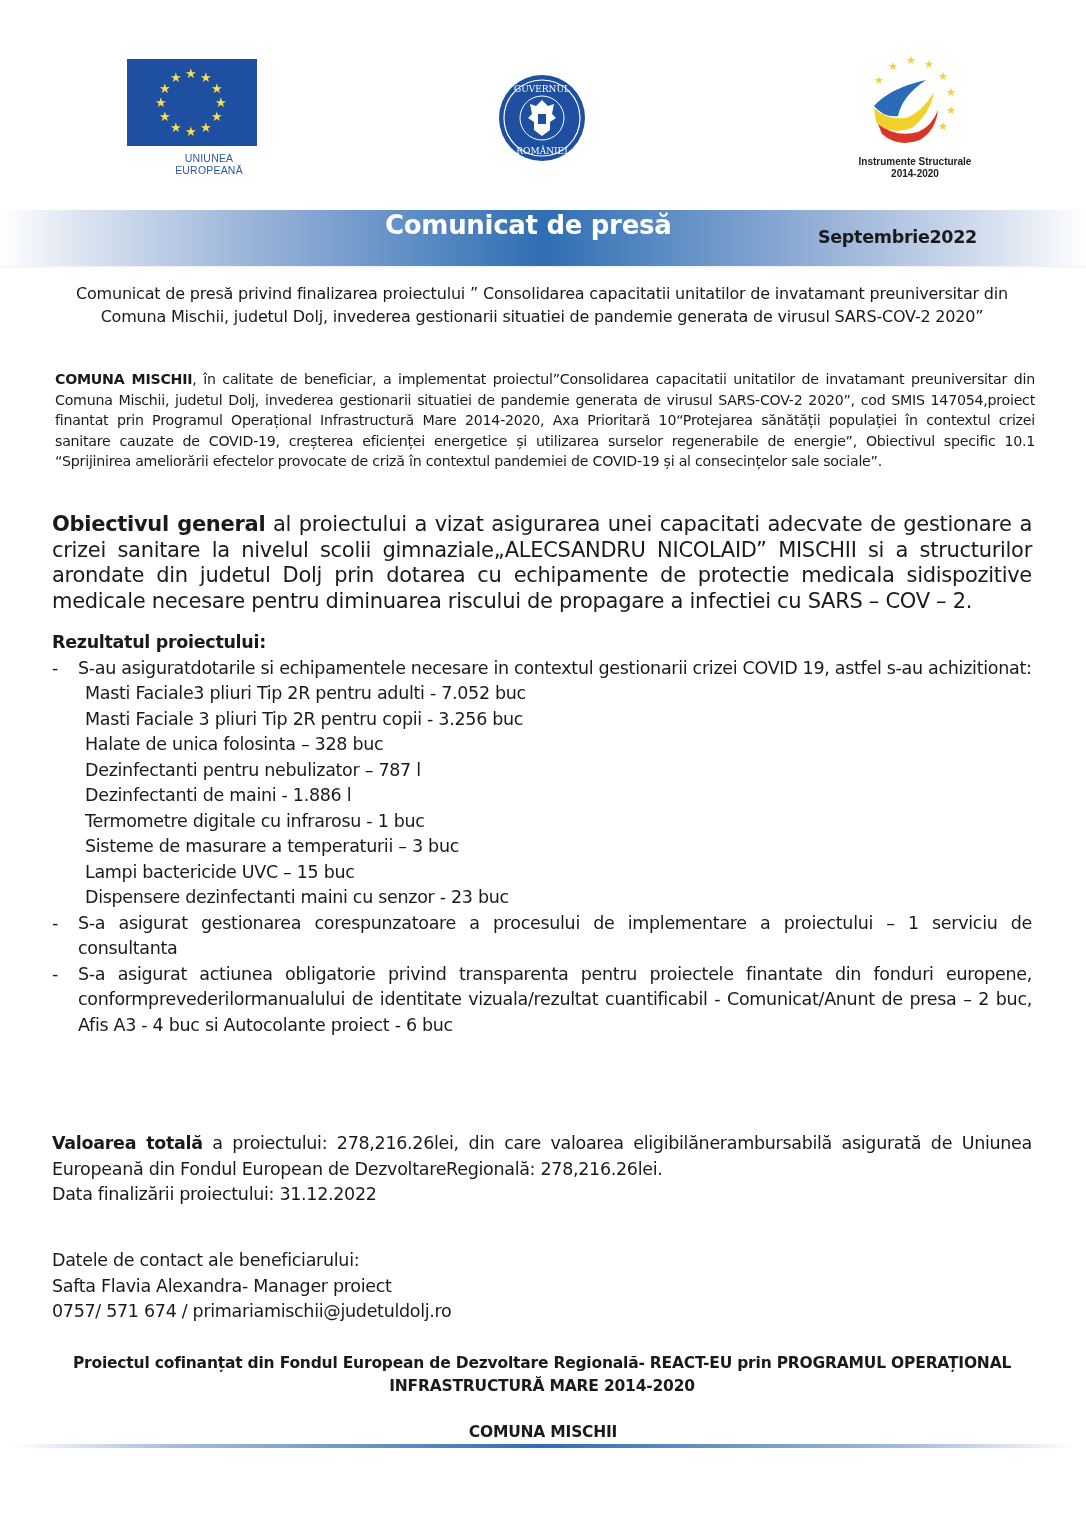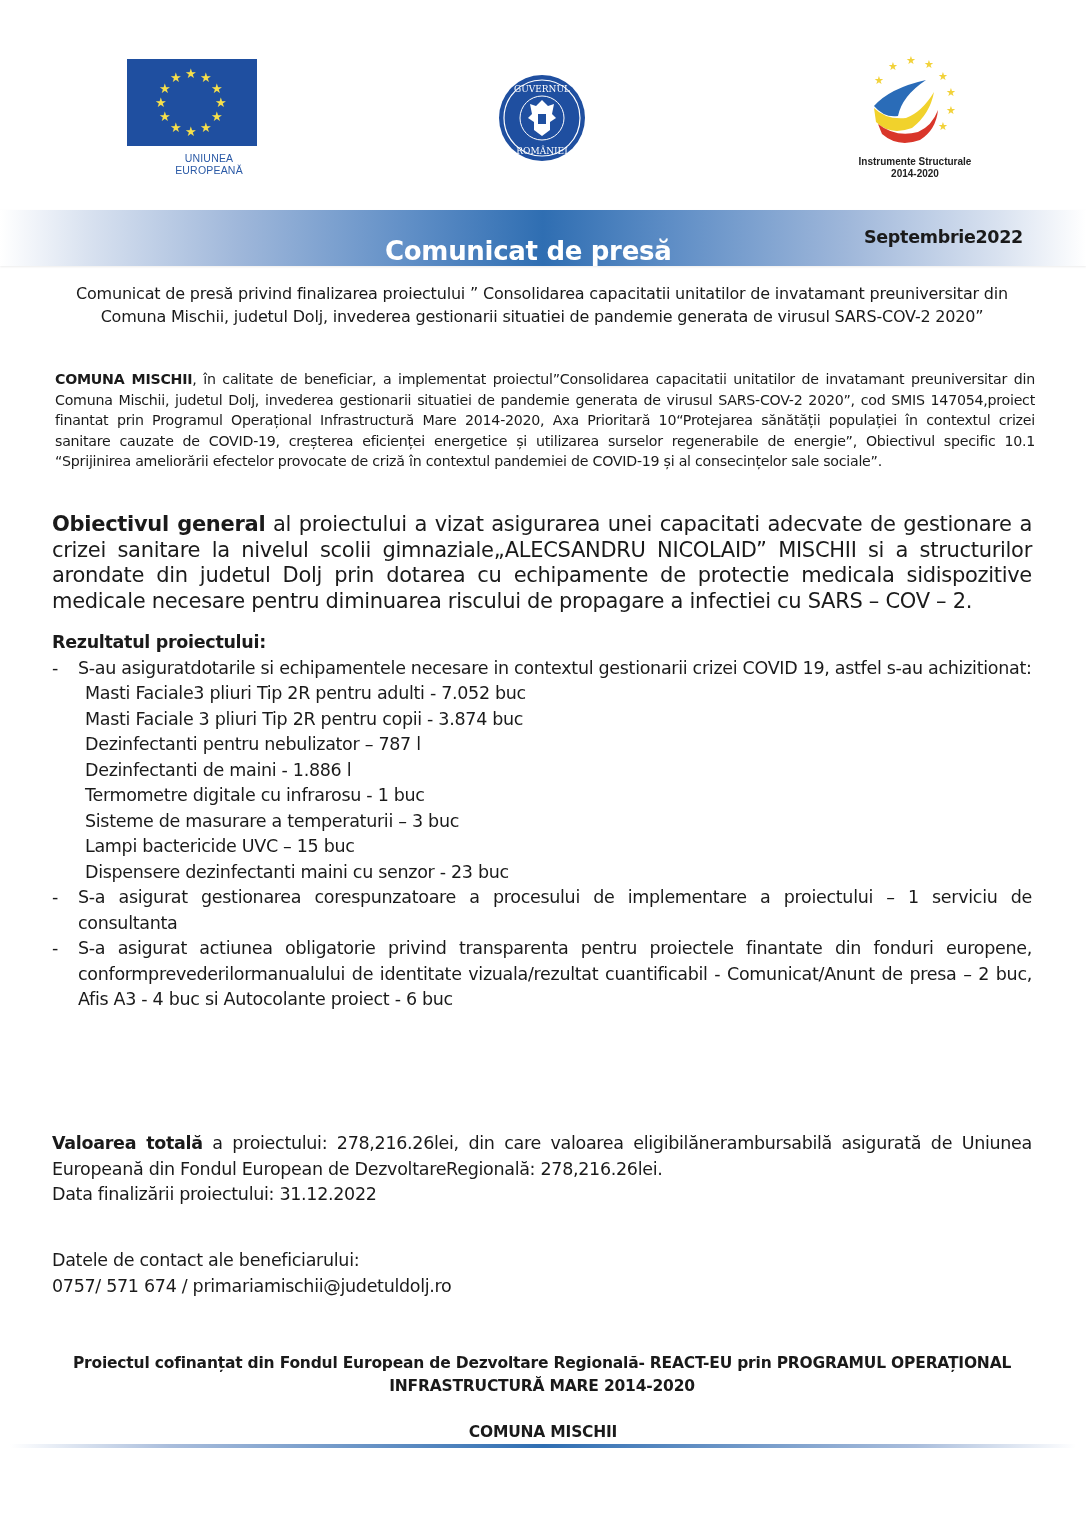--- a/index.html
+++ b/index.html
@@ -9,22 +9,22 @@
   .eu-flag { width: 130px; height: 87px; background: #1f4fa0; position: relative; }
   .eu-flag .star { position: absolute; color: #f7e04a; font-size: 13px; line-height: 13px; }
   .eu-label { font-family: "Liberation Sans", sans-serif; font-size: 10.5px; color: #2b5aa6; margin-top: 6px; letter-spacing: 0.2px; text-align: center; margin-left: 34px; }
   .gov-logo { position: absolute; left: 498px; top: 74px; width: 88px; height: 88px; }
   .is-logo { position: absolute; left: 850px; top: 52px; width: 130px; height: 130px; }
   .is-label { position: absolute; left: 0; top: 104px; width: 150px; font-family: "Liberation Sans", sans-serif; font-weight: bold; font-size: 10px; color: #222; text-align: center; line-height: 12px; }
 
   .banner { position: absolute; left: 0; top: 210px; width: 1086px; height: 56px;
     background: linear-gradient(90deg, #ffffff 0%, #d9e2f0 8%, #9fb7da 22%, #5f8ec6 38%, #2f6eb2 50%, #5f8ec6 62%, #9fb7da 78%, #d9e2f0 92%, #ffffff 100%);
     box-shadow: 0 1px 2px rgba(0,0,0,0.08); }
-  .banner-title { position: absolute; left: 385px; top: 26px; font-family: "DejaVu Sans", sans-serif; font-size: 26px; color: #ffffff; font-weight: bold; letter-spacing: -0.3px; }
-  .banner-date { position: absolute; left: 864px; top: 17px; font-size: 17.5px; font-weight: bold; color: #1a1a1a; letter-spacing: -0.3px; }
+  .banner-title { position: absolute; left: 385px; top: 0; font-family: "DejaVu Sans", sans-serif; font-size: 26px; color: #ffffff; font-weight: bold; letter-spacing: -0.3px; }
+  .banner-date { position: absolute; left: 818px; top: 17px; font-size: 17.5px; font-weight: bold; color: #1a1a1a; letter-spacing: -0.3px; }
 
   .headline { position: absolute; left: 52px; top: 283px; width: 980px; text-align: center; font-weight: normal; font-size: 16px; line-height: 22.5px; letter-spacing: -0.2px; }
   .intro { position: absolute; left: 55px; top: 369px; width: 980px; text-align: justify; font-size: 14.2px; line-height: 20.5px; letter-spacing: -0.25px; }
   .objective { position: absolute; left: 52px; top: 512px; width: 980px; text-align: justify; font-size: 21px; line-height: 25.5px; letter-spacing: -0.3px; }
   .results { position: absolute; left: 52px; top: 630px; width: 980px; font-size: 17.5px; line-height: 25.5px; letter-spacing: -0.3px; }
   .results .heading { font-weight: bold; }
   .bullet { display: flex; text-align: justify; }
   .bullet .dash { width: 26px; flex: none; }
   .bullet .btext { flex: 1; }
   .items { padding-left: 33px; }
@@ -105,21 +105,22 @@
 <div class="objective"><b>Obiectivul general</b><span> al proiectului a vizat asigurarea unei capacitati adecvate de gestionare a crizei sanitare la nivelul scolii gimnaziale„ALECSANDRU NICOLAID” MISCHII si a structurilor arondate din judetul Dolj prin dotarea cu echipamente de protectie medicala sidispozitive medicale necesare pentru diminuarea riscului de propagare a infectiei cu SARS – COV – 2.</span></div>
 
 <div class="results">
   <div class="heading">Rezultatul proiectului:</div>
   <div class="bullet">
     <span class="dash">-</span>
     <span class="btext">S-au asiguratdotarile si echipamentele necesare in contextul gestionarii crizei COVID 19, astfel s-au achizitionat:</span>
   </div>
   <div class="items">
     <div>Masti Faciale3 pliuri Tip 2R pentru adulti - 7.052 buc</div>
-    <div>Masti Faciale 3 pliuri Tip 2R pentru copii - 3.874 buc</div>
+    <div>Masti Faciale 3 pliuri Tip 2R pentru copii - 3.256 buc</div>
+    <div>Halate de unica folosinta – 328 buc</div>
     <div>Dezinfectanti pentru nebulizator – 787 l</div>
     <div>Dezinfectanti de maini - 1.886 l</div>
     <div>Termometre digitale cu infrarosu - 1 buc</div>
     <div>Sisteme de masurare a temperaturii – 3 buc</div>
     <div>Lampi bactericide UVC – 15 buc</div>
     <div>Dispensere dezinfectanti maini cu senzor - 23 buc</div>
   </div>
   <div class="bullet">
     <span class="dash">-</span>
     <span class="btext">S-a asigurat gestionarea corespunzatoare a procesului de implementare a proiectului – 1 serviciu de consultanta</span>
@@ -130,18 +131,19 @@
   </div>
 </div>
 
 <div class="value">
   <div><b>Valoarea totală</b><span> a proiectului: 278,216.26lei, din care valoarea eligibilănerambursabilă asigurată de Uniunea Europeană din Fondul European de DezvoltareRegională: 278,216.26lei.</span></div>
   <div>Data finalizării proiectului: 31.12.2022</div>
 </div>
 
 <div class="contact">
   <div>Datele de contact ale beneficiarului:</div>
+  <div>Safta Flavia Alexandra- Manager proiect</div>
   <div>0757/ 571 674 / primariamischii@judetuldolj.ro</div>
 </div>
 
 <div class="footer-note">Proiectul cofinanțat din Fondul European de Dezvoltare Regională- REACT-EU prin PROGRAMUL OPERAȚIONAL INFRASTRUCTURĂ MARE 2014-2020</div>
 <div class="footer-name">COMUNA MISCHII</div>
 <div class="footer-line"></div>
 
 </body></html>

